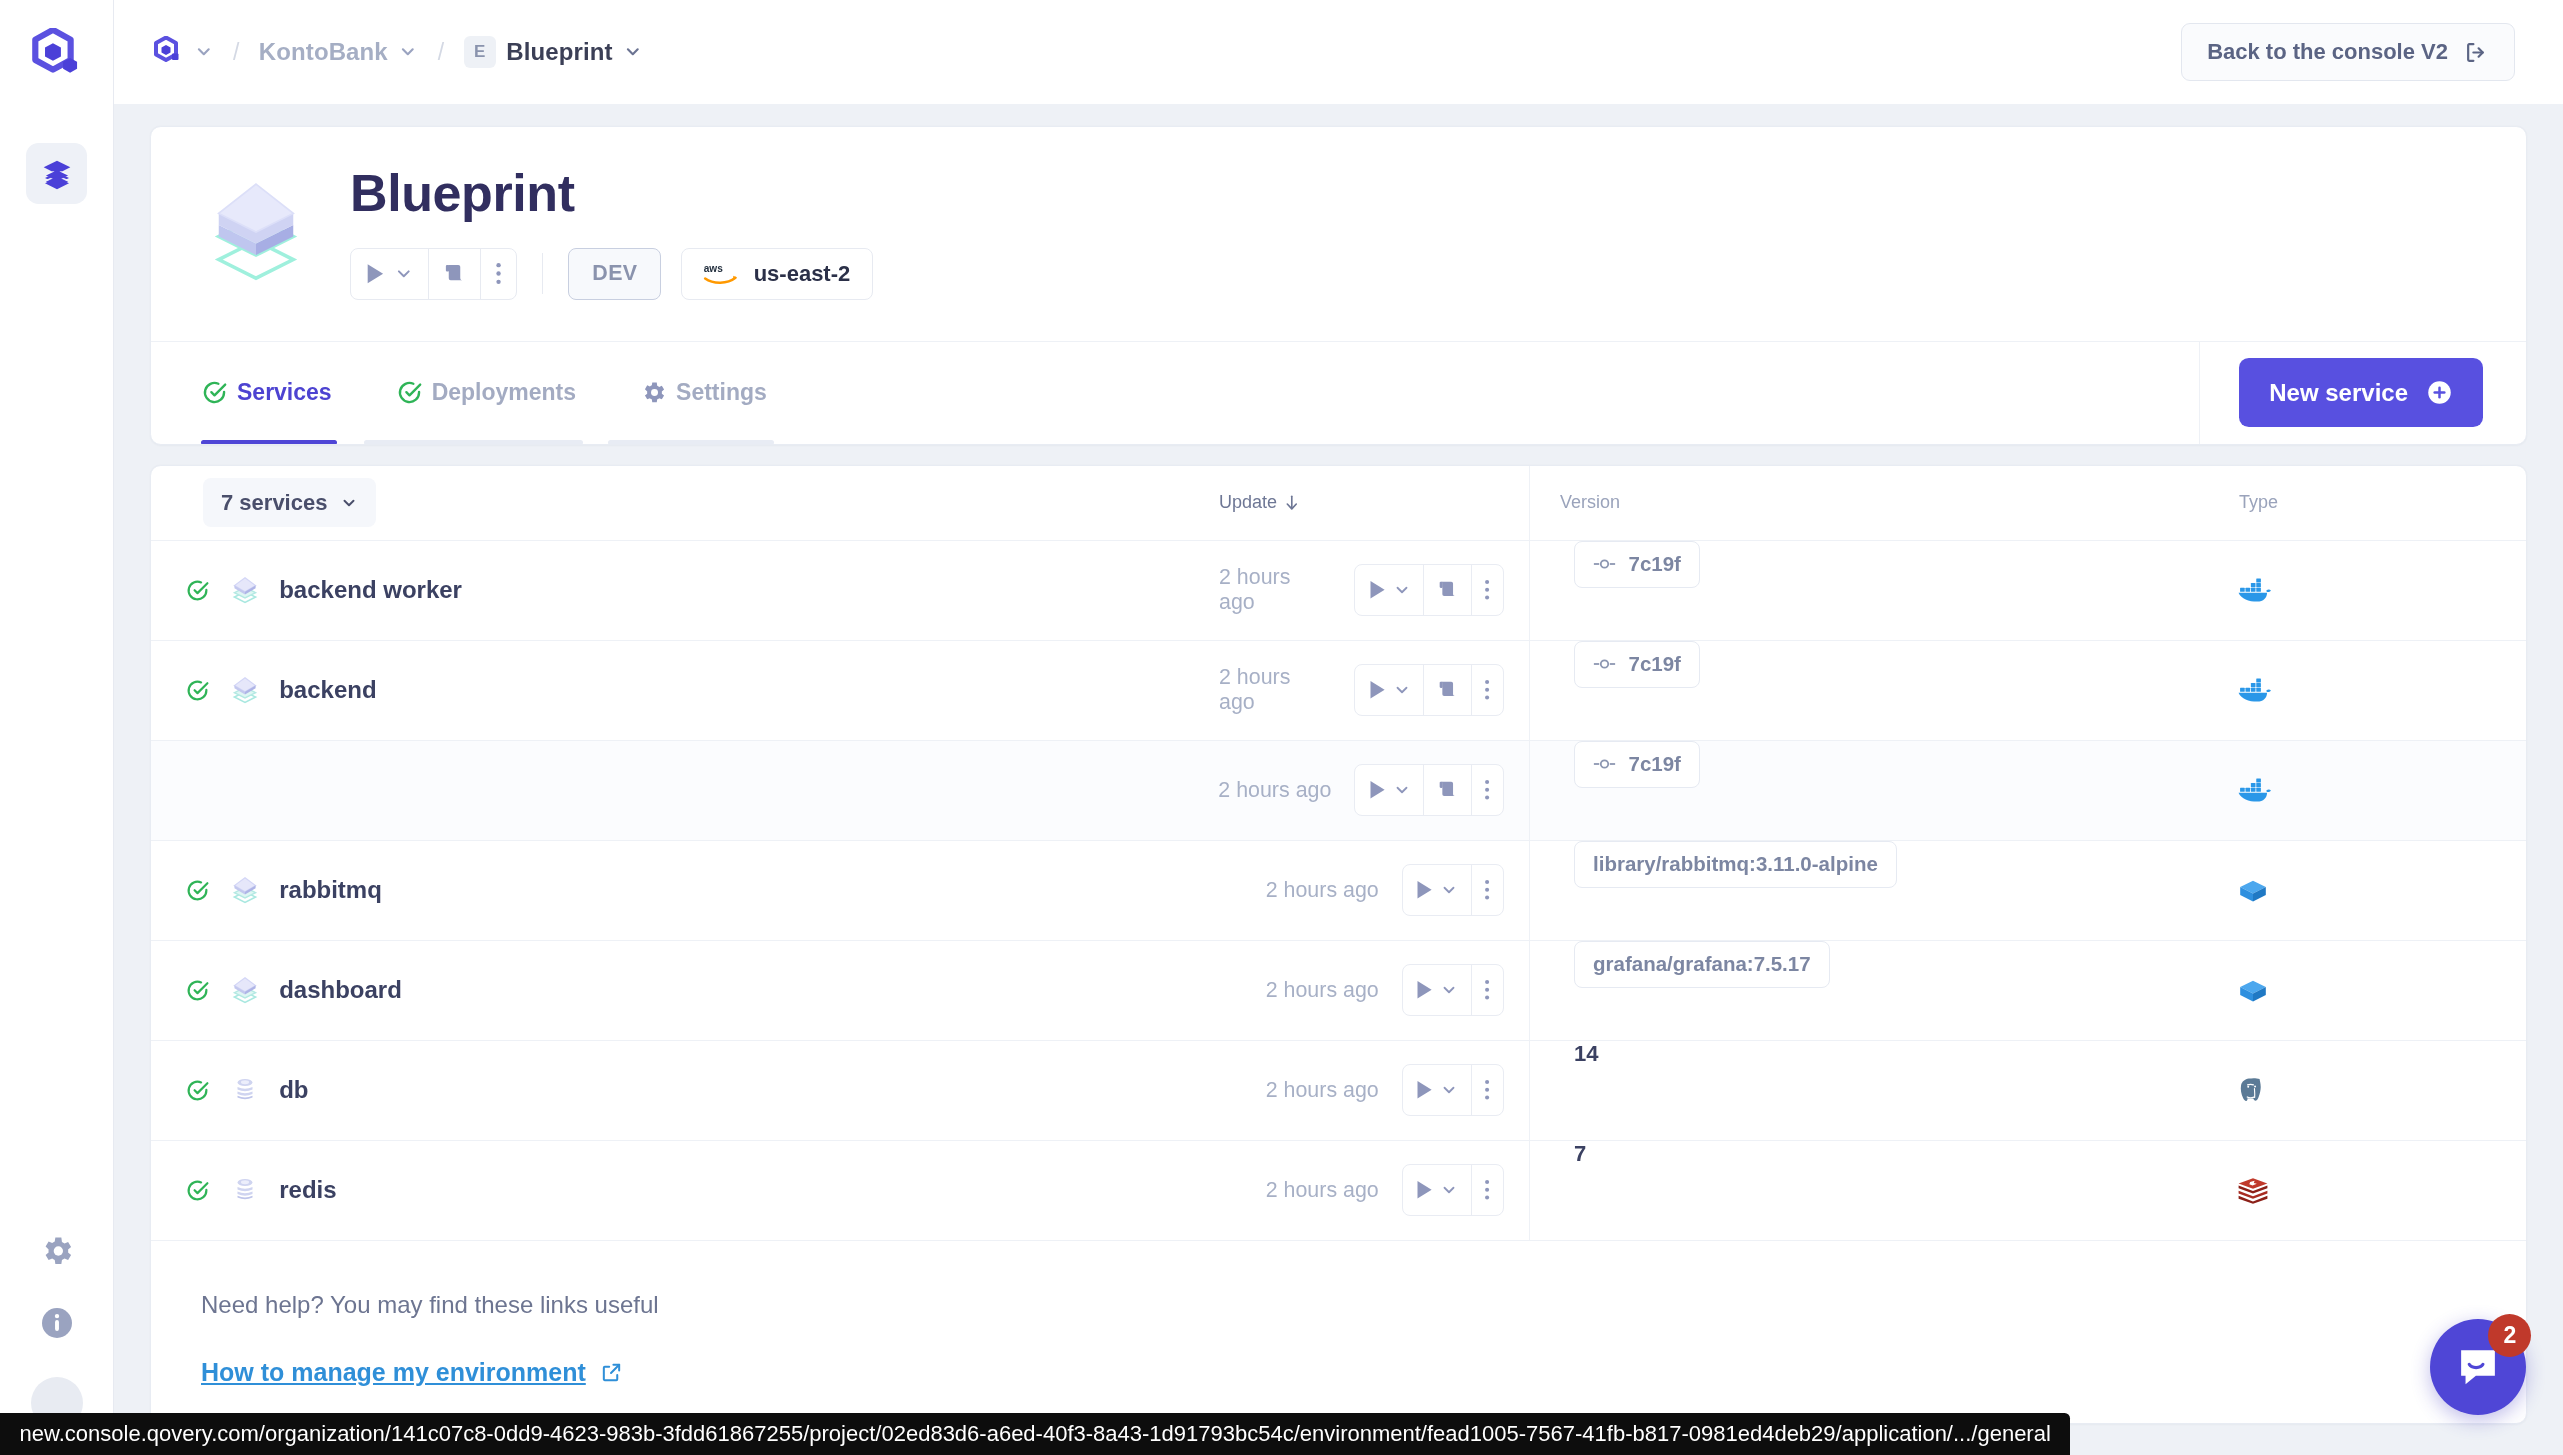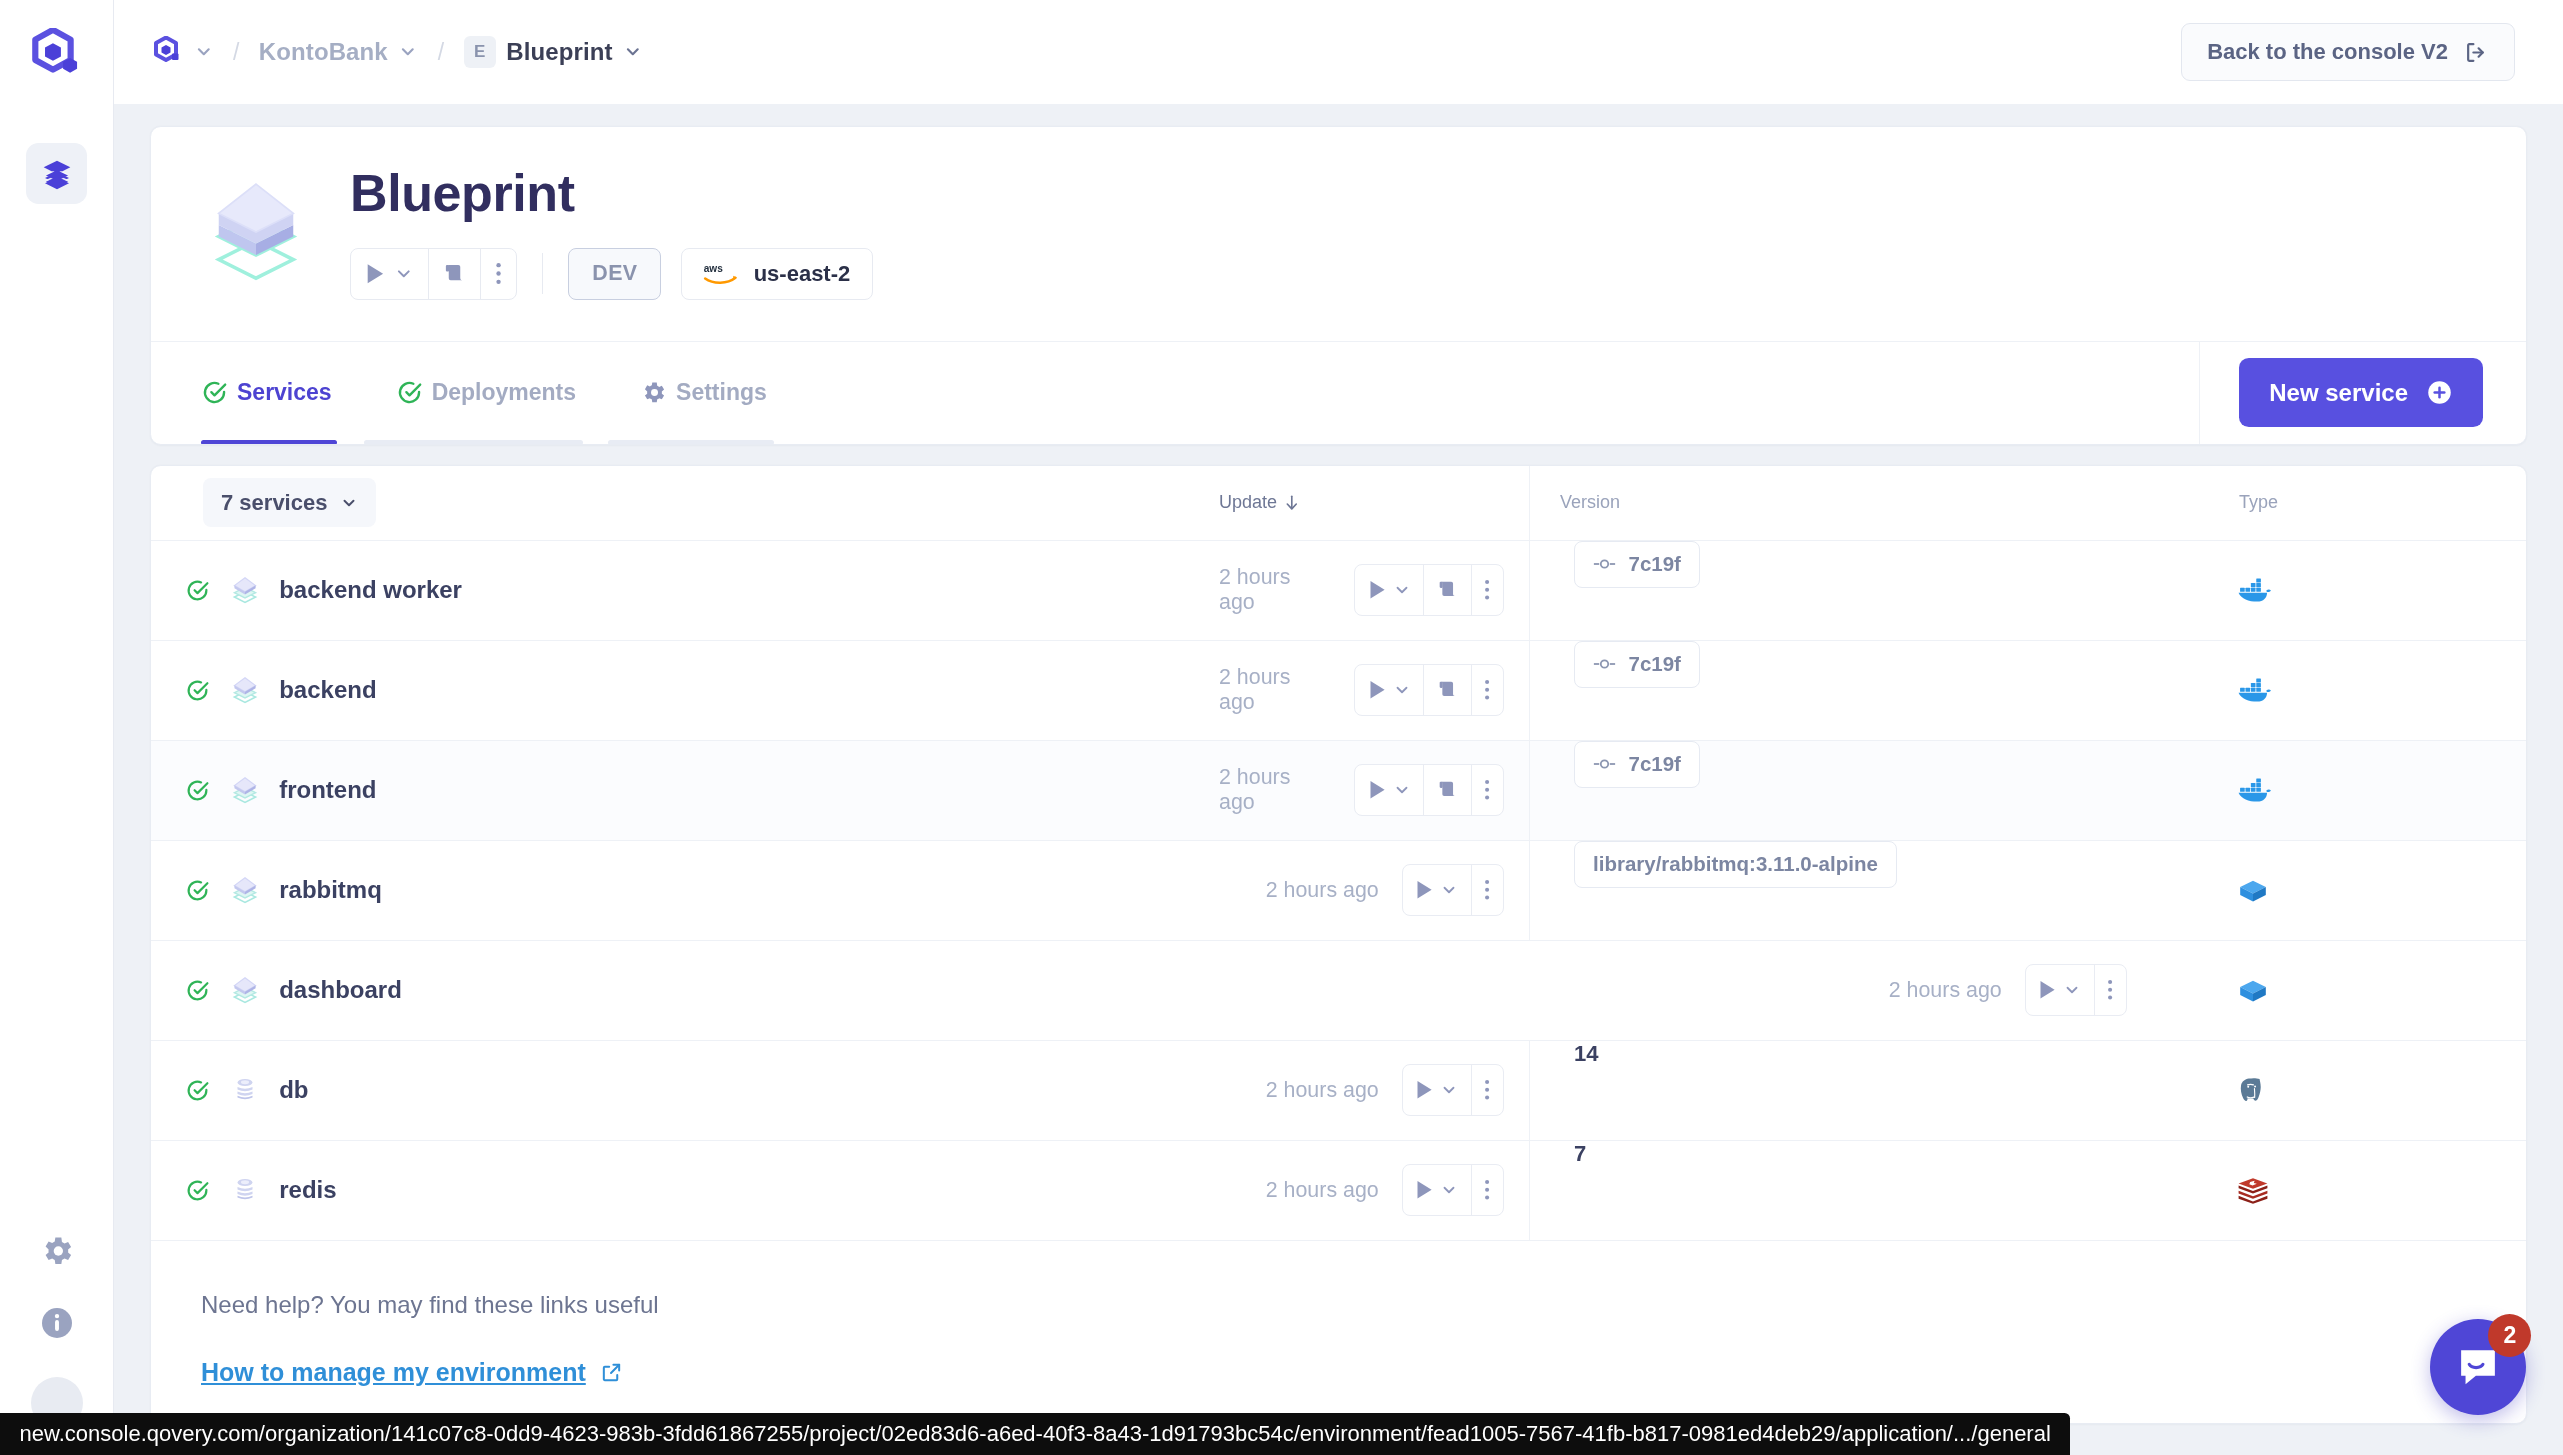--- a/index.html
+++ b/index.html
@@ -601,38 +601,20 @@
                       <rect x="25" y="4" width="6" height="5.4" rx=".7"></rect>
                       <rect x="4" y="16" width="6" height="5.4" rx=".7"></rect>
                       <path d="M2 22.5h37c0 6.5-4.8 11.5-12.8 11.5C15 34 5.6 30.8 2 22.5z"></path>
                       <path d="M38 19.5c2.2-1.6 4.6-1.6 6 .2-.9 1.3-2.3 2-4.4 2-.8 0-1.3-.9-1.6-2.2z"></path>
                     </g>
                   </svg>
                 </span>
               </div>
             </div>
             <div class="trow alt">
-              <div class="cell-name">
-                <span>
-                  <svg width="25" height="25" viewBox="0 0 24 24" fill="none" stroke="#2fb457" stroke-width="2.1" stroke-linecap="round" stroke-linejoin="round">
-                    <path d="M20.5 11.4V12a8.5 8.5 0 1 1-5.05-7.77"></path>
-                    <polyline points="21.5 5 12 14.5 9.2 11.7"></polyline>
-                  </svg>
-                </span>
-                <span>
-                  <svg width="30" height="30" viewBox="0 0 34 34">
-                    <path d="M17 19 L29 25 L17 31 L5 25 Z" fill="none" stroke="#a9e8e0" stroke-width="1.8"></path>
-                    <path d="M17 14 L29 20 L17 26 L5 20 Z" fill="#dff6f3" stroke="#b5e9e3" stroke-width="1.6"></path>
-                    <path d="M17 3 L29 12 L17 19 L5 12 Z" fill="#e6e7fa" stroke="#d3d6f6" stroke-width="1.4"></path>
-                    <path d="M5 12 L5 15 L17 22 L17 19 Z" fill="#c3c8ee"></path>
-                    <path d="M17 19 L17 22 L29 15 L29 12 Z" fill="#aeb4e6"></path>
-                  </svg>
-                </span>
-                <span class="svc-name">frontend</span>
-              </div>
               <div class="cell-update">
                 <span class="ago">2 hours ago</span>
                 <span class="rowseg">
                   <div>
                     <svg width="18" height="19.6" viewBox="0 0 16 18">
                       <polygon points="2,1 15,9 2,17" fill="#8e96bb"></polygon>
                     </svg>
                     <svg width="18" height="18" viewBox="0 0 24 24" fill="none" stroke="#8e96bb" stroke-width="2.4" stroke-linecap="round" stroke-linejoin="round">
                       <polyline points="6 9 12 15 18 9"></polyline>
                     </svg>
@@ -766,20 +748,25 @@
                       <polyline points="6 9 12 15 18 9"></polyline>
                     </svg>
                   </div>
                   <div>
                     <svg width="6.2" height="21.4" viewBox="0 0 6 22" fill="#8e96bb">
                       <circle cx="3" cy="3" r="2.1"></circle>
                       <circle cx="3" cy="11" r="2.1"></circle>
                       <circle cx="3" cy="19" r="2.1"></circle>
                     </svg>
                   </div>
+                </span>
+              </div>
+              <div class="cell-version">
+                <span class="tag">
+                  <span>grafana/grafana:7.5.17</span>
                 </span>
               </div>
               <div class="cell-type">
                 <span>
                   <svg width="32" height="28.5" viewBox="0 0 40 34">
                     <path d="M4 13 L20 5 L36 13 L20 21 Z" fill="#4ba7ee"></path>
                     <path d="M4 13 L4 23 L20 31 L20 21 Z" fill="#2f90df"></path>
                     <path d="M20 21 L20 31 L36 23 L36 13 Z" fill="#2079c4"></path>
                   </svg>
                 </span>

